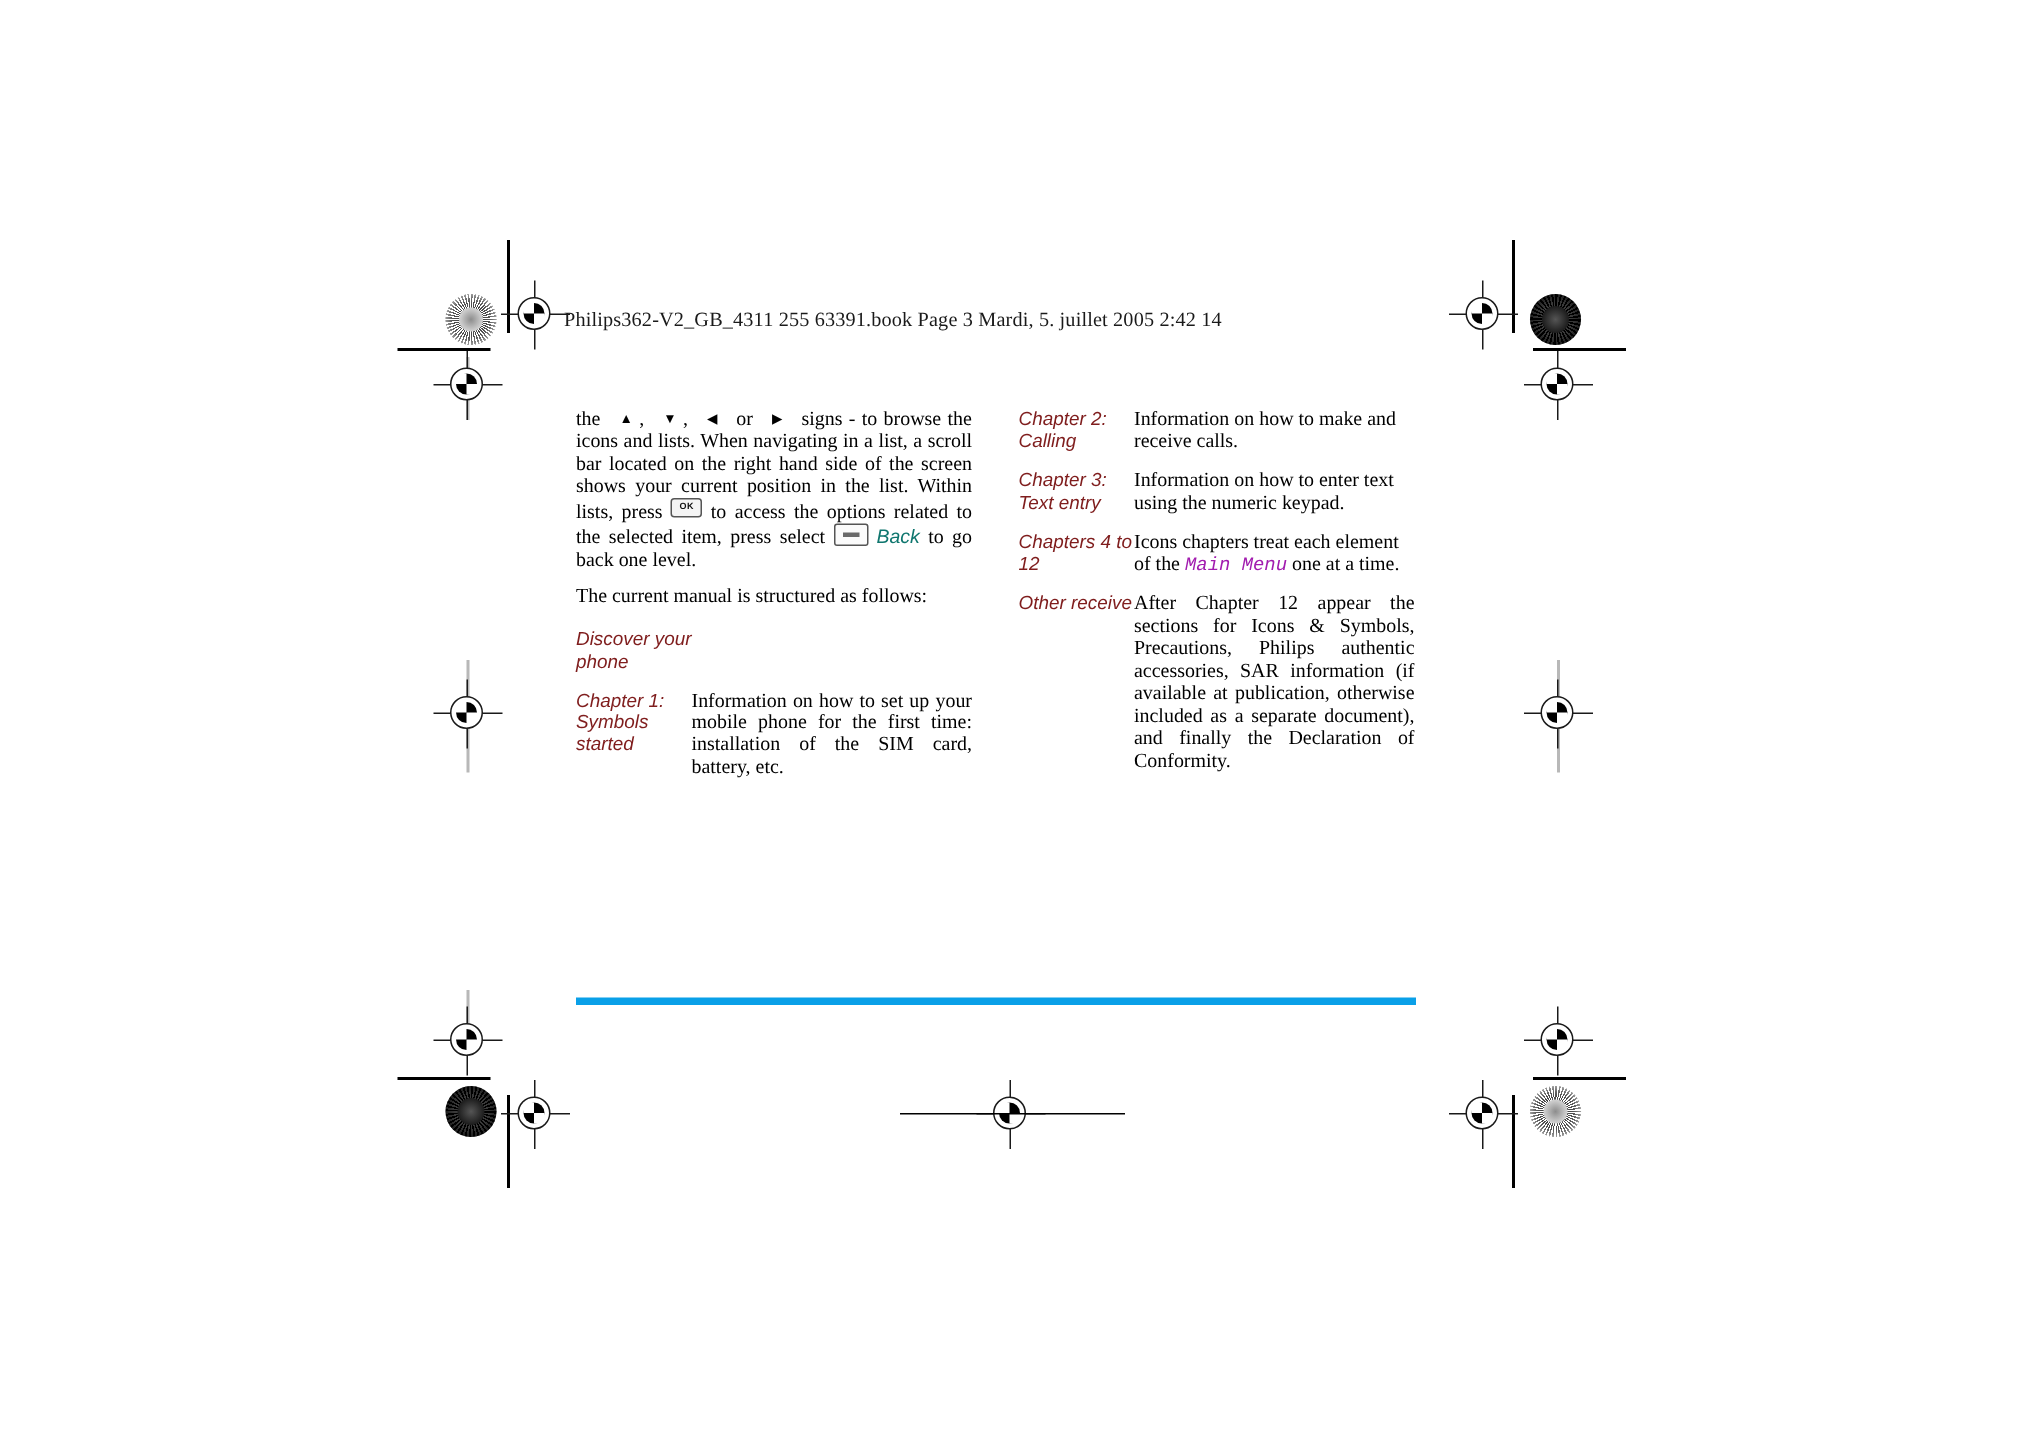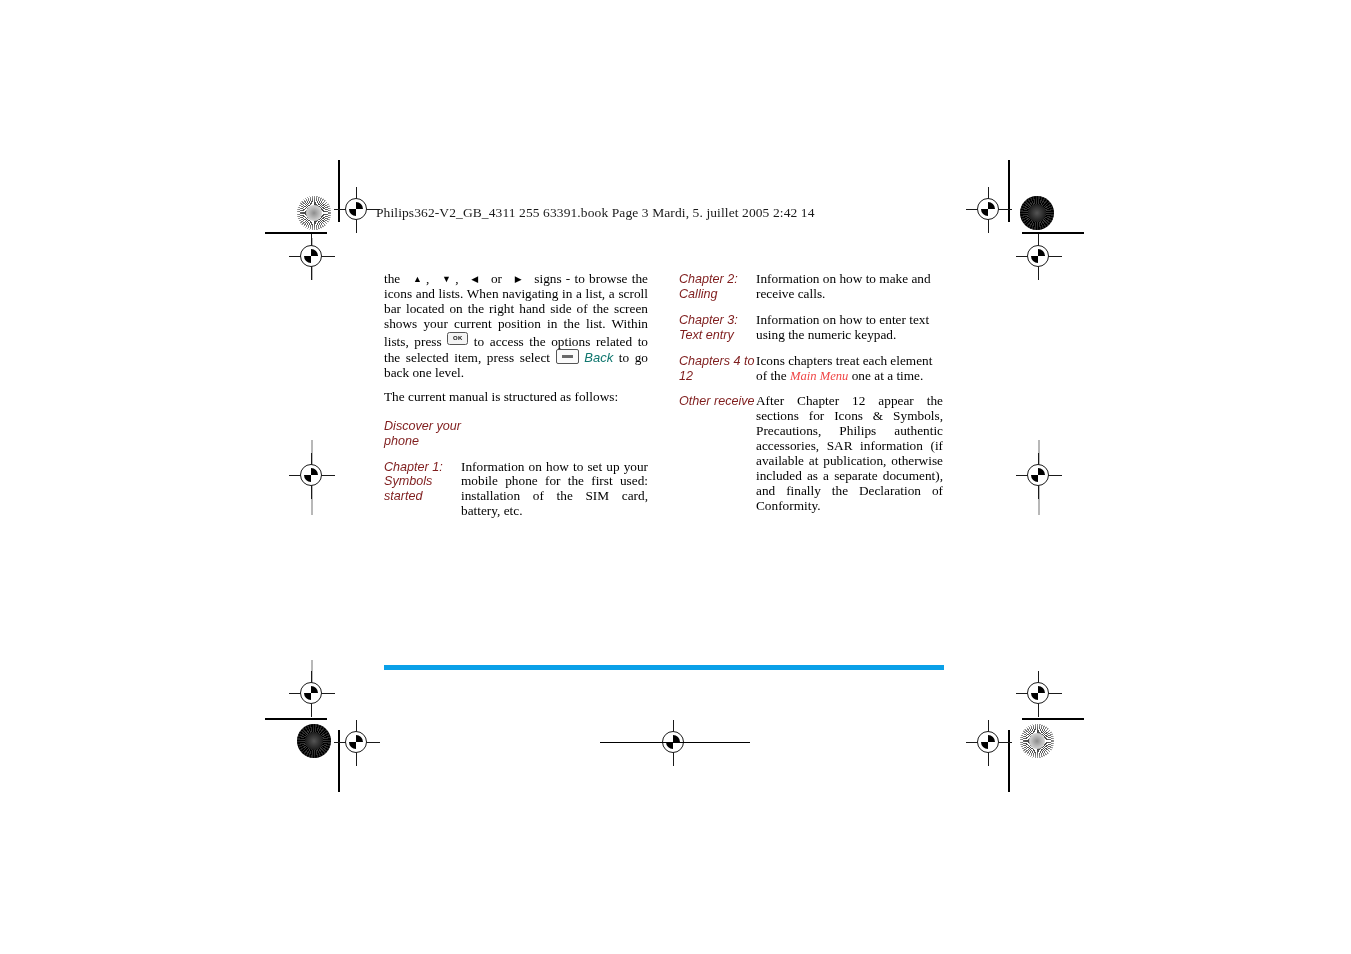--- a/index.html
+++ b/index.html
@@ -178,24 +178,24 @@
     font-family: "Liberation Serif", serif;
     font-size: 13.3px;
     line-height: 14.9px;
     text-align: justify;
     text-justify: inter-word;
     color: #000000;
   }
   .def-desc-last-line { text-align: left; }
 
   .cyan-inline {
-    font-family: Liberation Serif, serif;
+    font-family: Liberation Mono, monospace;
     font-style: italic;
     font-size: 12.6px;
-    color: #ef4444;
+    color: #a21caf;
   }
   .cyan-link {
     font-family: "Liberation Sans", sans-serif;
     font-style: italic;
     font-size: 13px;
     color: #0f766e;
   }
 
   
   .key-ok {
@@ -398,21 +398,21 @@
       <p class="intro-line">The current manual is structured as follows:</p>
 
       <div class="def-list">
 
         <div class="def-row">
           <div class="def-term">Discover your phone</div>
         </div>
 
         <div class="def-row">
           <div class="def-term">Chapter 1: Symbols started</div>
-          <div class="def-desc">Information on how to set up your mobile phone for the first used: installation of the SIM card, battery, etc.</div>
+          <div class="def-desc">Information on how to set up your mobile phone for the first time: installation of the SIM card, battery, etc.</div>
         </div>
 
       </div>
     </div>
 
     <div class="col">
       <div class="def-list" style="margin-top:0;">
 
         <div class="def-row">
           <div class="def-term">Chapter 2: Calling</div>

